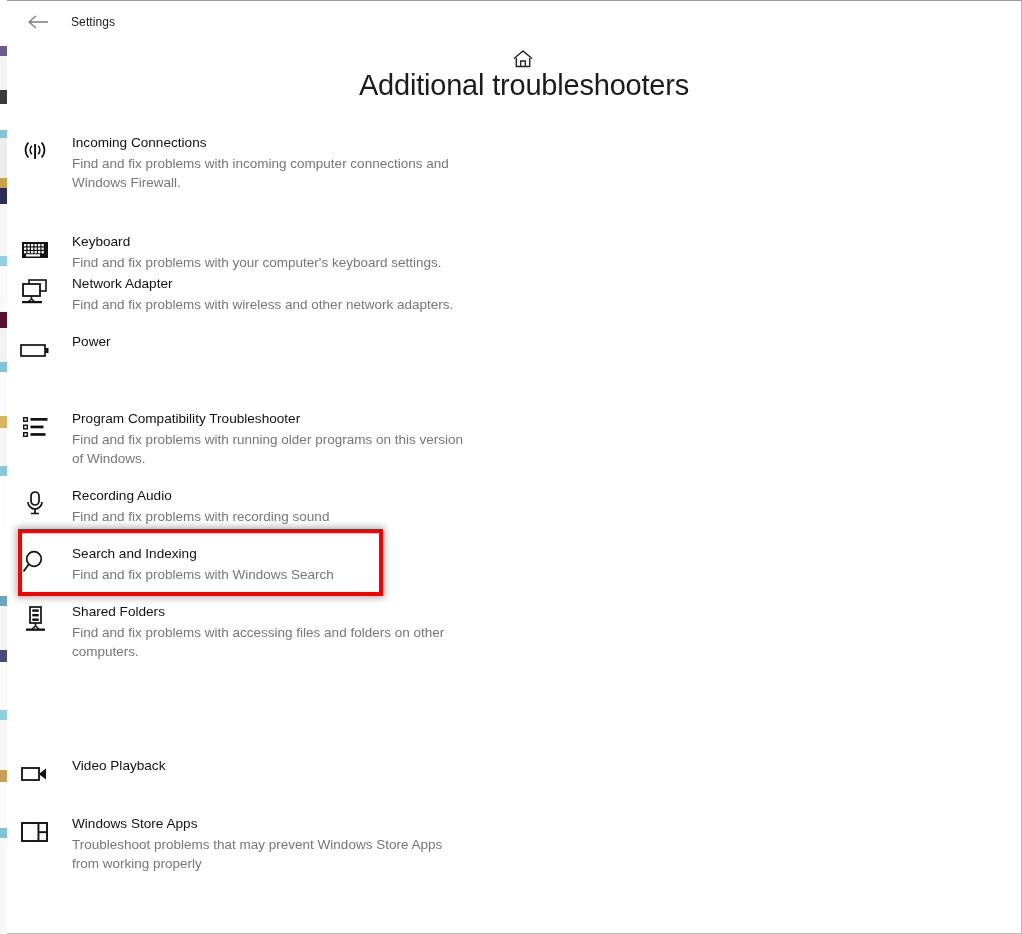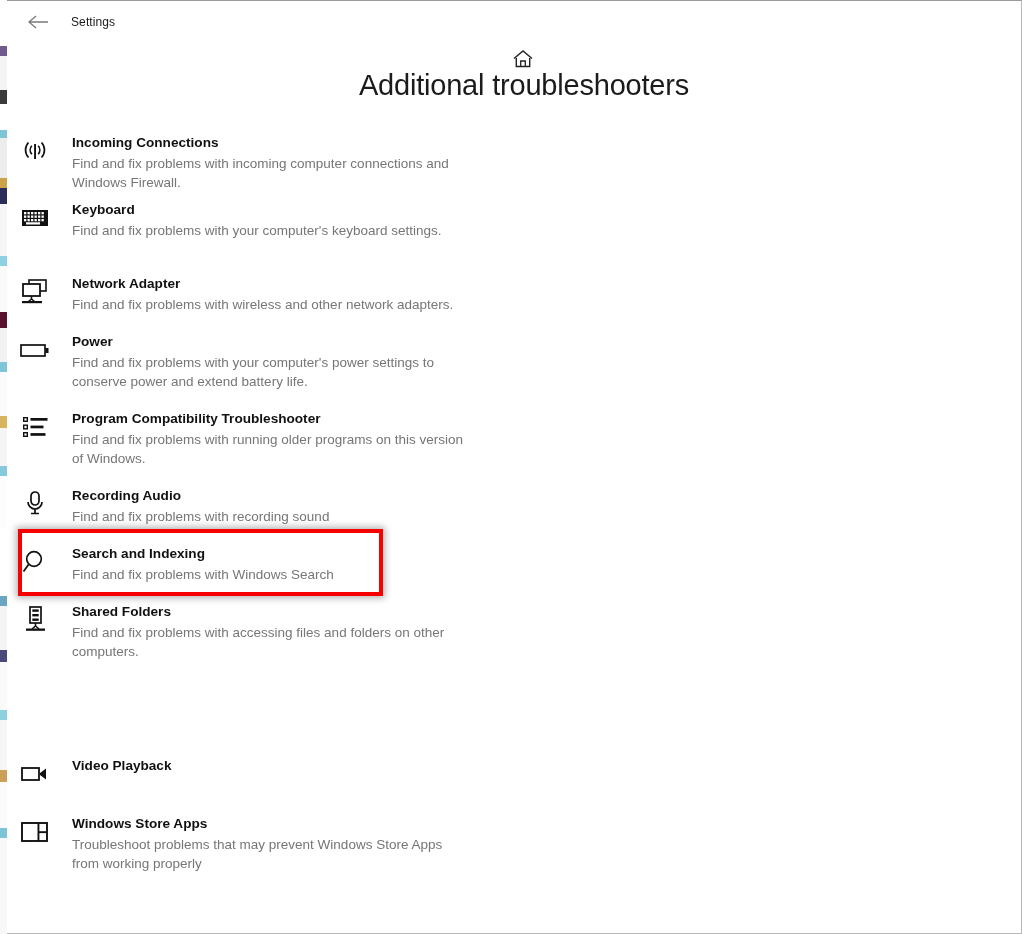--- a/index.html
+++ b/index.html
@@ -137,21 +137,20 @@
     align-items: center;
     justify-content: center;
   }
   .item .txt { padding-left: 19px; }
   .item .name {
     font-size: 13.6px;
     color: #111111;
     line-height: 18px;
     margin-bottom: 2px;
     white-space: nowrap;
-    font-weight: bold;
   }
   .item .desc {
     font-size: 13.5px;
     color: #767676;
     line-height: 19px;
     max-width: 400px;
   }
 
   
   .highlight-box {
@@ -234,21 +233,21 @@
             <path d="M16.2 7.8 a6.3 6.3 0 0 1 0 8.4" fill="none" stroke="#111" stroke-width="1.7"></path>
             <rect x="12.1" y="6" width="1.9" height="15" fill="#111"></rect>
           </svg>
         </div>
         <div class="txt">
           <div class="name">Incoming Connections</div>
           <div class="desc">Find and fix problems with incoming computer connections and Windows Firewall.</div>
         </div>
       </div>
 
-      <div class="item" style="top:200px">
+      <div class="item" style="top:232px">
         <div class="ico">
           <svg width="28" height="18" viewBox="0 0 28 18">
             <rect x="1" y="1" width="26" height="16" fill="#111"></rect>
             <g fill="#fff">
               <rect x="3" y="3" width="2.3" height="2.3"></rect>
                 <rect x="6.5" y="3" width="2.3" height="2.3"></rect>
               <rect x="10" y="3" width="2.3" height="2.3"></rect>
                 <rect x="13.5" y="3" width="2.3" height="2.3"></rect>
               <rect x="17" y="3" width="2.3" height="2.3"></rect>
                 <rect x="20.5" y="3" width="2.3" height="2.3"></rect>
@@ -291,21 +290,20 @@
 
       <div class="item" style="top:332px">
         <div class="ico">
           <svg width="30" height="18" viewBox="0 0 30 18">
             <rect x="1" y="4" width="24" height="11" fill="none" stroke="#111" stroke-width="1.7"></rect>
             <rect x="25.5" y="7" width="3" height="5" fill="#111"></rect>
           </svg>
         </div>
         <div class="txt">
           <div class="name">Power</div>
-          <div class="desc">Find and fix problems with your computer's power settings to conserve power and extend battery life.</div>
         </div>
       </div>
 
       <div class="item" style="top:409px">
         <div class="ico">
           <svg width="28" height="24" viewBox="0 0 28 24">
             <rect x="2" y="2" width="5" height="5" fill="#111"></rect>
             <rect x="3.4" y="3.4" width="2.2" height="2.2" fill="#fff"></rect>
             <rect x="2" y="9.5" width="5" height="5" fill="#111"></rect>
             <rect x="3.4" y="10.9" width="2.2" height="2.2" fill="#fff"></rect>

